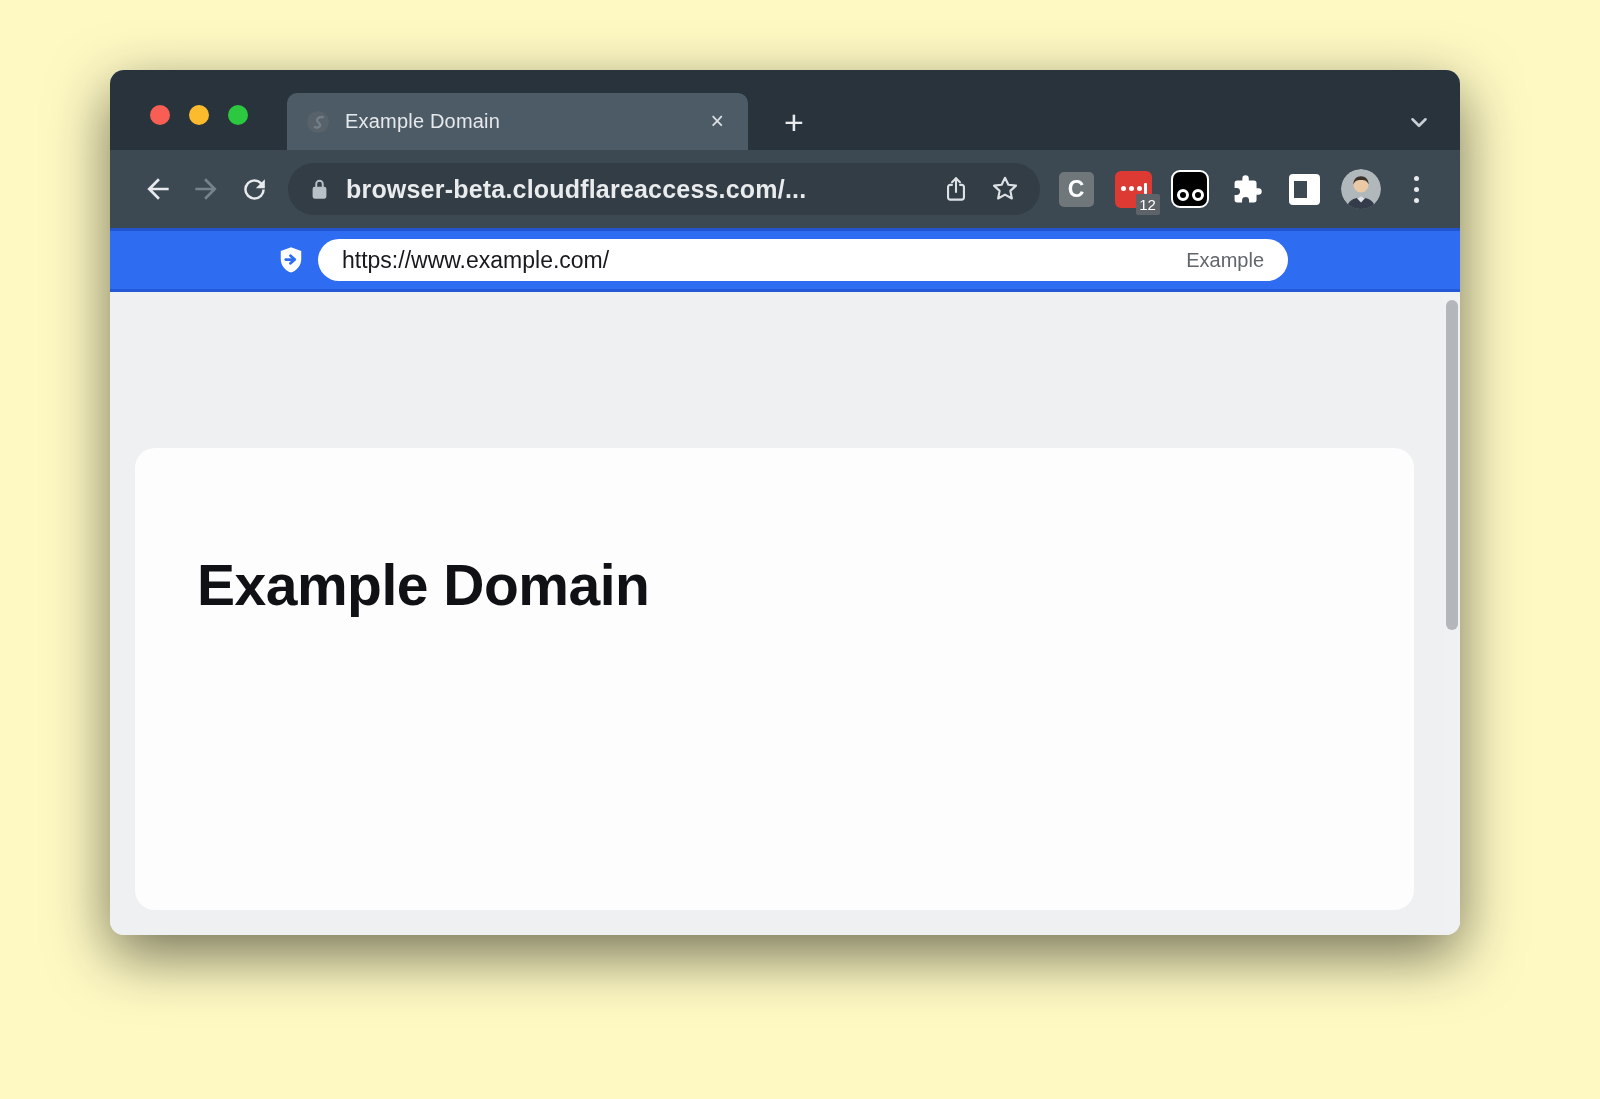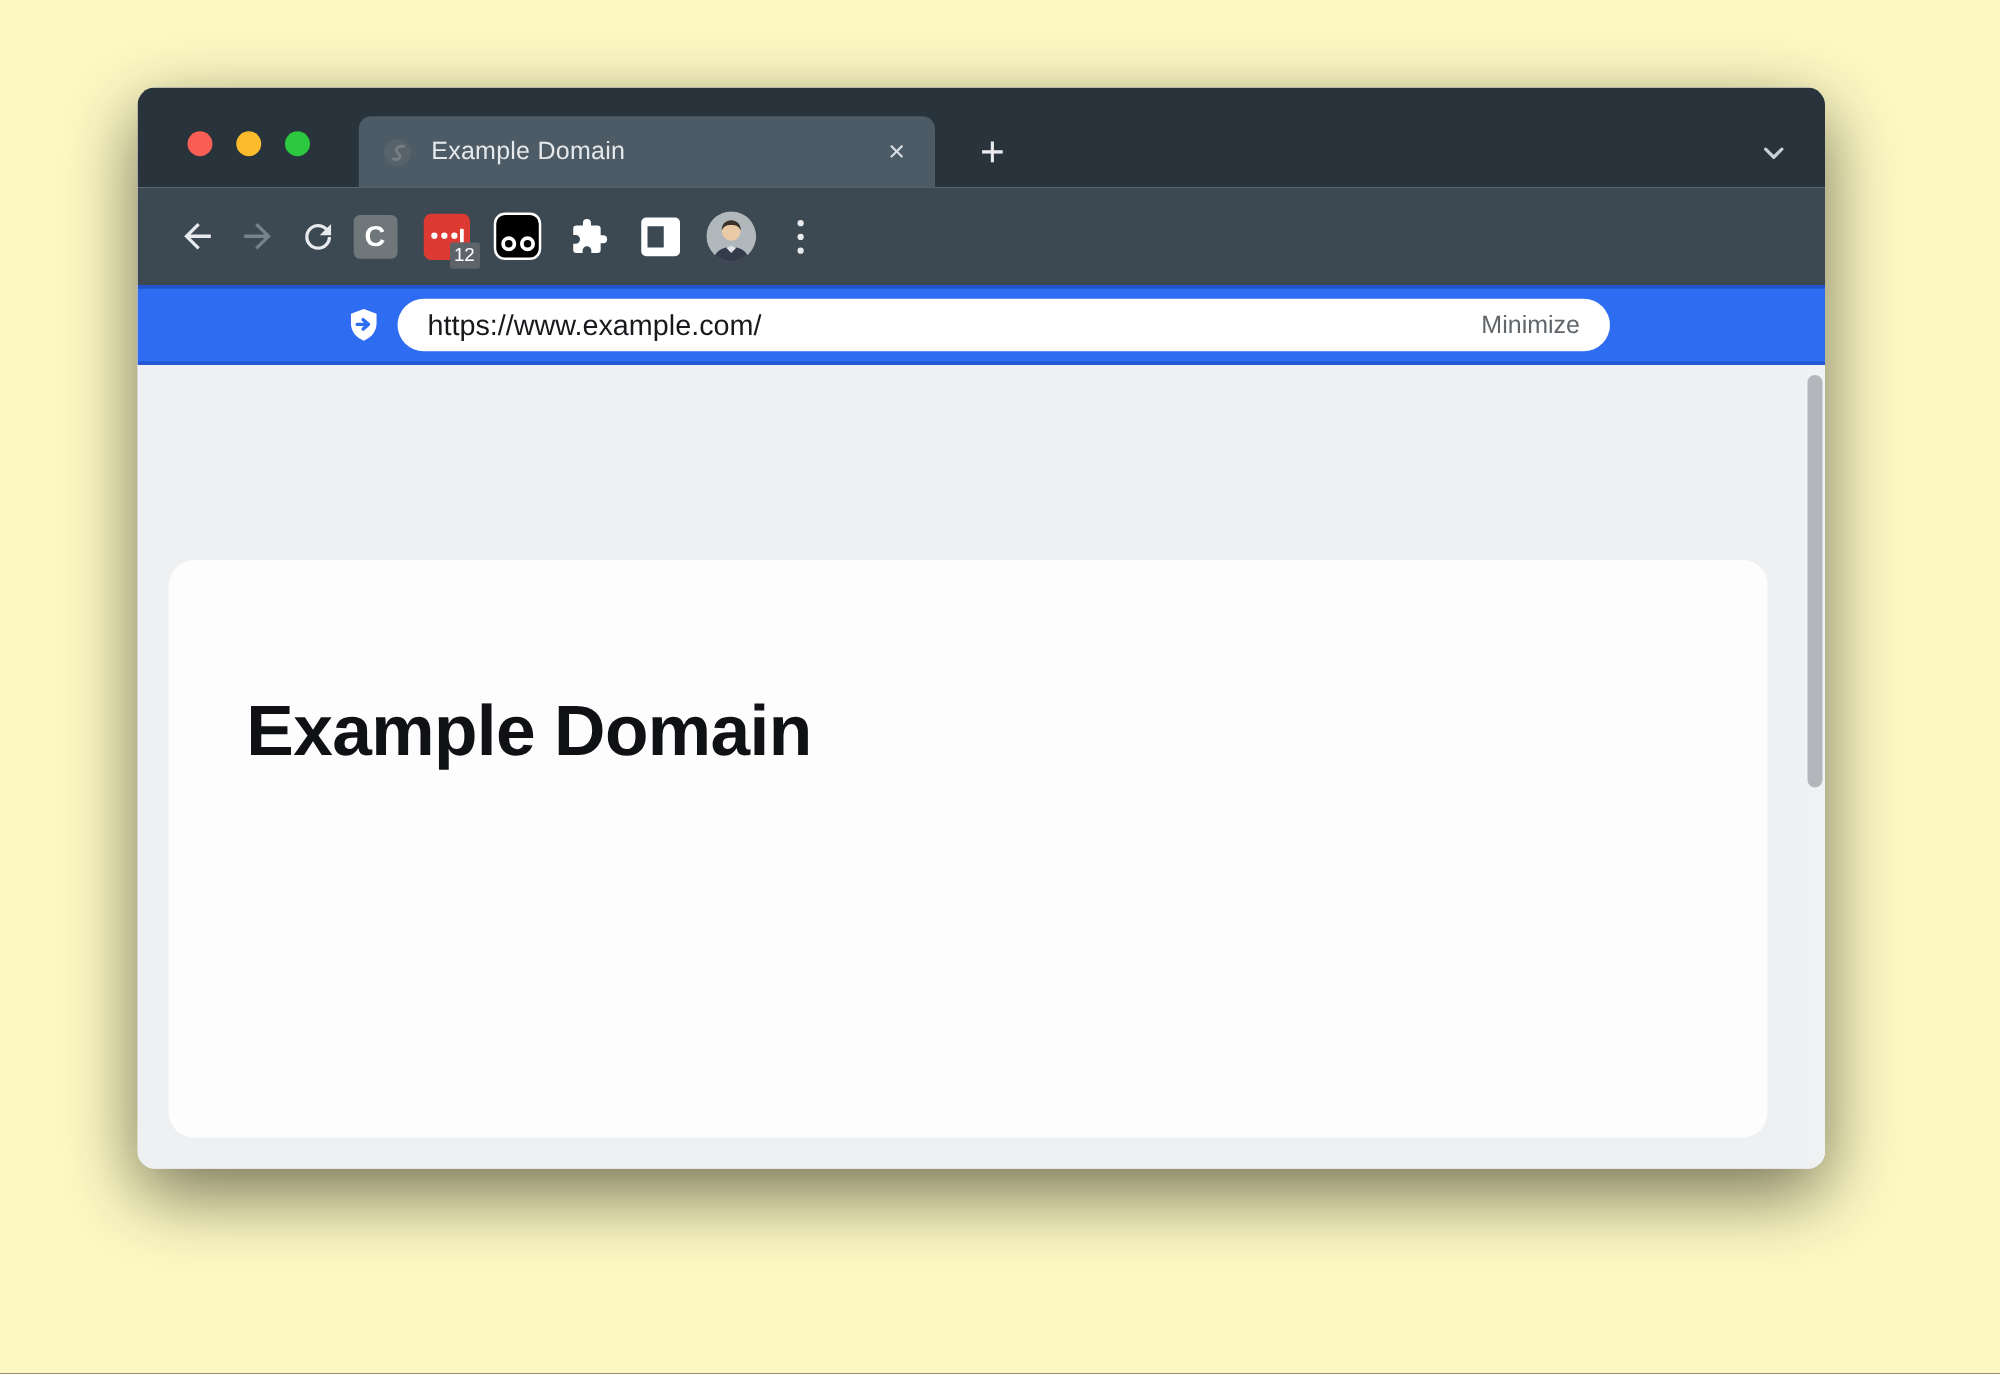--- a/index.html
+++ b/index.html
@@ -113,20 +113,40 @@
       <div class="navbtn">
         <svg width="32" height="32" viewBox="0 0 24 24">
           <path d="M4 11h12.2l-5.6-5.6L12 4l8 8-8 8-1.4-1.4 5.6-5.6H4z" fill="#76838d"></path>
         </svg>
       </div>
       <div class="navbtn">
         <svg width="31" height="31" viewBox="0 0 24 24">
           <path d="M17.65 6.35A7.96 7.96 0 0012 4a8 8 0 108 8h-2a6 6 0 11-1.76-4.24L13 11h7V4l-2.35 2.35z" fill="#e8eaed"></path>
         </svg>
       </div>
+      <div class="omnibox">
+        <span class="lock">
+          <svg width="23" height="23" viewBox="0 0 24 24">
+            <path d="M12 1.8a4.4 4.4 0 00-4.4 4.4V9H7a2.2 2.2 0 00-2.2 2.2v8.2A2.2 2.2 0 007 21.6h10a2.2 2.2 0 002.2-2.2v-8.2A2.2 2.2 0 0017 9h-.6V6.2A4.4 4.4 0 0012 1.8zm-2.4 7.2V6.2a2.4 2.4 0 114.8 0V9h-4.8z" fill="#b9c0c6"></path>
+          </svg>
+        </span>
+        <span class="url">browser-beta.cloudflareaccess.com/...</span>
+        <span class="trail">
+          <svg width="28" height="28" viewBox="0 0 24 24">
+            <g fill="none" stroke="#dde1e5" stroke-width="1.8" stroke-linecap="round" stroke-linejoin="round">
+              <path d="M8.5 8.5H7A1.8 1.8 0 005.2 10.3v9A1.8 1.8 0 007 21.1h10a1.8 1.8 0 001.8-1.8v-9A1.8 1.8 0 0017 8.5h-1.5"></path>
+              <path d="M12 14.5V2.8"></path>
+              <path d="M8.6 6.2L12 2.8l3.4 3.4"></path>
+            </g>
+          </svg>
+          <svg width="30" height="30" viewBox="0 0 24 24">
+            <polygon points="12,3 14.7,8.6 20.8,9.3 16.3,13.5 17.5,19.6 12,16.5 6.5,19.6 7.7,13.5 3.2,9.3 9.3,8.6" fill="none" stroke="#dde1e5" stroke-width="1.7" stroke-linejoin="round"></polygon>
+          </svg>
+        </span>
+      </div>
       <div class="extrow">
         <div class="extbtn">
           <div class="ext-c">C</div>
         </div>
         <div class="extbtn">
           <div class="ext-red">
             <span class="dots">
                 <i></i>
                 <i></i>
                 <i></i>
@@ -171,21 +191,21 @@
     </div>
 
     <div class="isobar">
       <svg class="shield" width="30" height="30" viewBox="0 0 24 24">
         <path d="M12 1.8l8.2 3v6.3c0 4.9-3.3 9.2-8.2 10.9-4.9-1.7-8.2-6-8.2-10.9V4.8l8.2-3z" fill="#ffffff"></path>
         <path d="M7.8 11.6h6" stroke="#2e6cf2" stroke-width="2.2" stroke-linecap="round"></path>
         <path d="M11.6 8.6l3.4 3-3.4 3" fill="none" stroke="#2e6cf2" stroke-width="2.2" stroke-linecap="round" stroke-linejoin="round"></path>
       </svg>
       <div class="isobox">
         <span class="isourl">https://www.example.com/</span>
-        <span class="minimize">Minimize</span>
+        <span class="minimize">Example</span>
       </div>
     </div>
 
     <div class="viewport">
       <div class="card">
         <h1>Example Domain</h1>
       </div>
       <div class="scrolltrack">
         <div class="scrollthumb"></div>
       </div>

